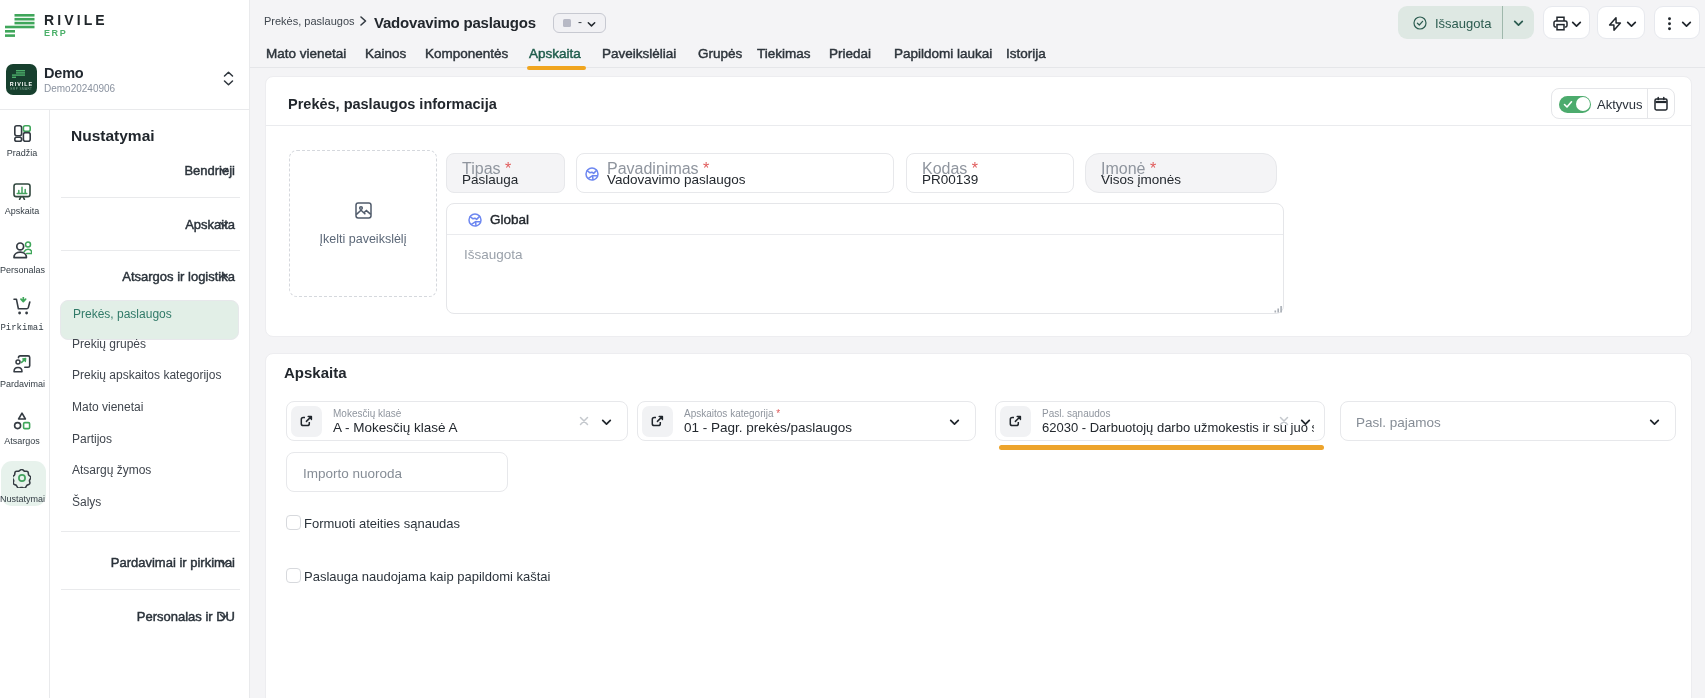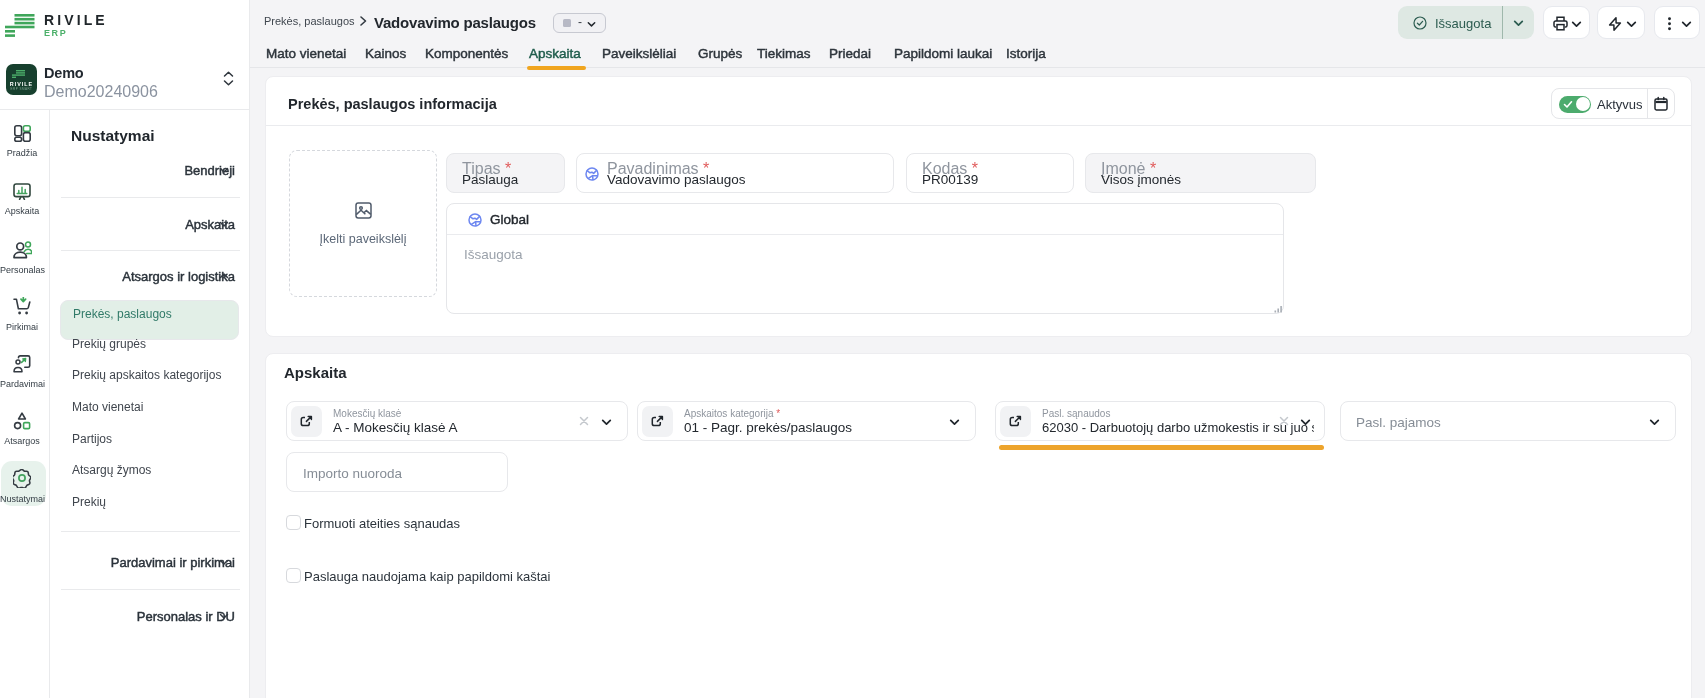--- a/index.html
+++ b/index.html
@@ -10,21 +10,21 @@
   
   .sidebar { position:absolute; left:0; top:0; width:250px; height:698px; background:#fff; border-right:1px solid #e9eaec; }
   .brand { position:absolute; left:0; top:0; width:249px; height:50px; }
   .brand svg { position:absolute; left:5px; top:13px; }
   .brand .name { position:absolute; left:44px; top:12px; font-size:14px; font-weight:bold; letter-spacing:3.1px; color:#20262a; }
   .brand .erp { position:absolute; left:44px; top:28px; font-size:9px; font-weight:bold; letter-spacing:1.6px; color:#4cb06a; }
 
   .org { position:absolute; left:0; top:60px; width:249px; height:44px; }
   .org .avatar { position:absolute; left:6px; top:4px; width:31px; height:31px; background:#17402e; border-radius:7px; }
   .org .t { position:absolute; left:44px; top:5px; font-size:14.5px; font-weight:bold; color:#222930; letter-spacing:-0.2px; }
-  .org .s { position:absolute; left:44px; top:23px; font-size:16px; color:#8b93a0; }
+  .org .s { position:absolute; left:44px; top:23px; font-size:10px; color:#8b93a0; }
   .org .uf { position:absolute; right:15px; top:11px; }
 
   .sb-divider { position:absolute; left:0; top:109px; width:249px; height:1px; background:#e9eaec; }
 
   .rail { position:absolute; left:0; top:110px; width:50px; height:588px; border-right:1px solid #e9eaec; background:#fff; }
   .rail-item { position:absolute; left:0; width:44px; text-align:center; }
   .rail-item .ic { display:inline-block; }
   .rail-item .lb { display:block; font-size:9px; color:#333c44; margin-top:2px; letter-spacing:0; }
   .rail-hl { position:absolute; left:1px; width:45px; height:45px; background:#e7f2ec; border-radius:11px; }
 
@@ -180,21 +180,21 @@
     </div>
     <div class="rail-item" style="top:130.5px;">
       <svg class="ic" width="19" height="18" viewBox="0 0 19 18" fill="none">
         <circle cx="15" cy="3.6" r="2.5" stroke="#3fa65a" stroke-width="1.5"></circle>
         <path d="M11.2 10.6 c0.8-1.6 2.2-2.4 3.8-2.4 c2.3 0 3.7 1.6 3.7 3.6 v0.6 h-5" stroke="#3fa65a" stroke-width="1.5" stroke-linecap="round"></path>
         <circle cx="7.2" cy="5.4" r="3.4" stroke="#343b42" stroke-width="1.7"></circle>
         <path d="M1 16.6 v-0.4 c0-3 2.6-5 6.2-5 s6.2 2 6.2 5 v0.4 Z" stroke="#343b42" stroke-width="1.7" stroke-linejoin="round" fill="#fff"></path>
       </svg>
       <span class="lb">Personalas</span>
     </div>
-    <div class="rail-item" style="top:187px;">
+    <div class="rail-item" style="top:187px;font-family:Liberation Mono, monospace;">
       <svg class="ic" width="18" height="19" viewBox="0 0 18 19" fill="none">
         <path d="M1 2.2 h2.4 l2 9.6 h8.3 c0.8 0 1.4-0.5 1.6-1.2 l1.5-5.6" stroke="#343b42" stroke-width="1.6" stroke-linecap="round" stroke-linejoin="round"></path>
         <circle cx="6.6" cy="16" r="1.4" fill="#343b42"></circle>
         <circle cx="13.6" cy="16" r="1.4" fill="#343b42"></circle>
         <path d="M10.3 0.5 v3.2 M8 2.2 l2.3 2.4 2.3-2.4" stroke="#3fa65a" stroke-width="1.7" stroke-linecap="round" stroke-linejoin="round"></path>
       </svg>
       <span class="lb">Pirkimai</span>
     </div>
     <div class="rail-item" style="top:245px;">
       <svg class="ic" width="18" height="18" viewBox="0 0 18 18" fill="none">
@@ -240,21 +240,21 @@
       <svg class="chev" width="12" height="12" viewBox="0 0 12 12">
           <path d="M2.5 7.5 L6 4 L9.5 7.5" fill="none" stroke="#333a42" stroke-width="1.5" stroke-linecap="round" stroke-linejoin="round"></path>
         </svg>
     </div>
     <div class="sub sel" style="top:190px;">Prekės, paslaugos</div>
     <div class="sub" style="top:221px;">Prekių grupės</div>
     <div class="sub" style="top:252px;">Prekių apskaitos kategorijos</div>
     <div class="sub" style="top:284px;">Mato vienetai</div>
     <div class="sub" style="top:316px;">Partijos</div>
     <div class="sub" style="top:347px;">Atsargų žymos</div>
-    <div class="sub" style="top:379px;">Prekių</div>
+    <div class="sub" style="top:379px;">Šalys</div>
     <div class="m-div" style="top:421px;"></div>
     <div class="m-item" style="top:445px;">Pardavimai ir pirkimai
       <svg class="chev" width="12" height="12" viewBox="0 0 12 12">
           <path d="M2.5 4.5 L6 8 L9.5 4.5" fill="none" stroke="#333a42" stroke-width="1.5" stroke-linecap="round" stroke-linejoin="round"></path>
         </svg>
     </div>
     <div class="m-div" style="top:479px;"></div>
     <div class="m-item" style="top:499px;">Personalas ir DU
       <svg class="chev" width="12" height="12" viewBox="0 0 12 12">
           <path d="M2.5 4.5 L6 8 L9.5 4.5" fill="none" stroke="#333a42" stroke-width="1.5" stroke-linecap="round" stroke-linejoin="round"></path>
@@ -368,21 +368,21 @@
           <circle cx="7" cy="7" r="6" fill="none" stroke="#6d87f0" stroke-width="1.5"></circle>
           <path d="M2.2 3.6 L5 5.8 L6.9 5.2 L8.6 6.4 L11.6 3.4 M3.4 11.4 L7.6 8.6 L8 12.8 M8 8.8 h3.8" fill="none" stroke="#6d87f0" stroke-width="1.5" stroke-linejoin="round" stroke-linecap="round"></path>
         </svg>
       <span class="lb">Pavadinimas <span class="req">*</span></span>
       <span class="vl">Vadovavimo paslaugos</span>
     </div>
     <div class="fld" style="left:640px; top:76px; width:168px;">
       <span class="lb">Kodas <span class="req">*</span></span>
       <span class="vl">PR00139</span>
     </div>
-    <div class="fld grey" style="left:819px; top:76px; width:231px;">
+    <div class="fld grey" style="left:819px; top:76px; width:192px;border-radius:14px;">
       <span class="lb">Įmonė <span class="req">*</span></span>
       <span class="vl">Visos įmonės</span>
     </div>
 
     <div class="gbox">
       <div class="ghead">
         <svg width="14" height="14" viewBox="0 0 14 14">
             <circle cx="7" cy="7" r="6" fill="none" stroke="#6d87f0" stroke-width="1.5"></circle>
             <path d="M2.2 3.6 L5 5.8 L6.9 5.2 L8.6 6.4 L11.6 3.4 M3.4 11.4 L7.6 8.6 L8 12.8 M8 8.8 h3.8" fill="none" stroke="#6d87f0" stroke-width="1.5" stroke-linejoin="round" stroke-linecap="round"></path>
           </svg>

